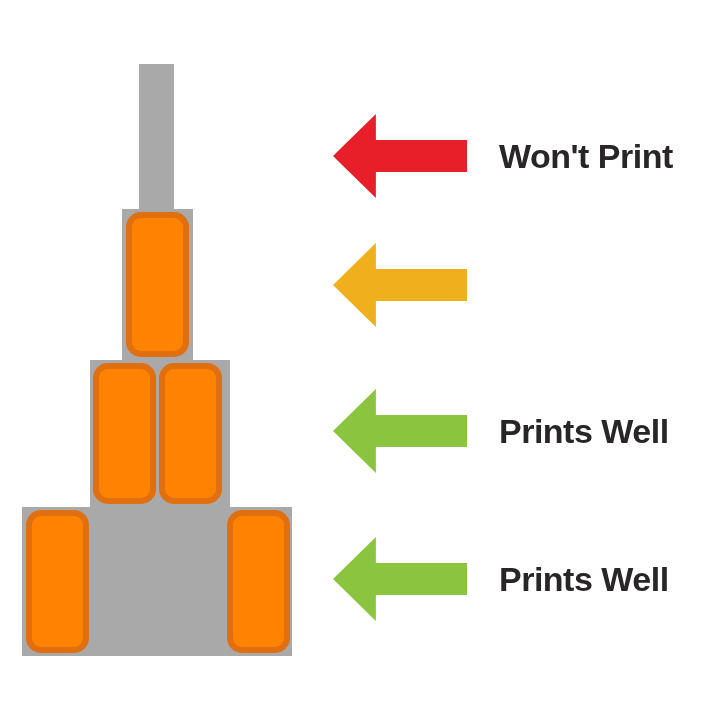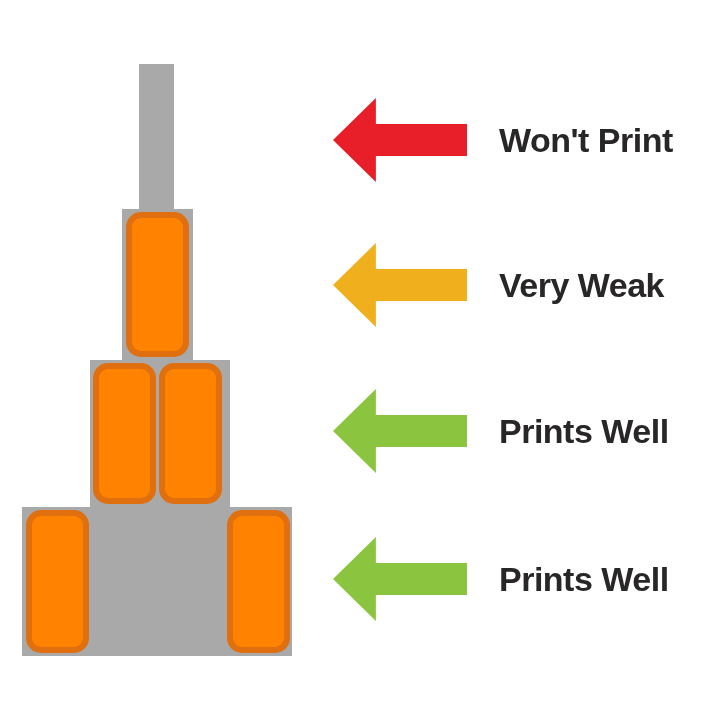--- a/index.html
+++ b/index.html
@@ -40,21 +40,21 @@
   .b-t4b { left: 227px; top: 510px; width: 63px; height: 143px; }
 
   
   .row {
     position: absolute;
     left: 333px;
     height: 84px;
     display: flex;
     align-items: center;
   }
-  .row-1 { top: 98px;  }
+  .row-1 { top: 114px;  }
   .row-2 { top: 243px; }
   .row-3 { top: 389px; }
   .row-4 { top: 537px; }
 
   .arrow-left {
     width: 134px;
     height: 84px;
     flex: 0 0 auto;
     clip-path: polygon(0 50%, 32% 0, 32% 31%, 100% 31%, 100% 69%, 32% 69%, 32% 100%);
   }
@@ -86,21 +86,20 @@
     <div class="block b-t4b"></div>
   </div>
 
   <div class="row row-1">
     <div class="arrow-left" style="background-color: rgb(232, 30, 41);"></div>
     <div class="label">Won't Print</div>
   </div>
 
   <div class="row row-2">
     <div class="arrow-left" style="background-color: rgb(240, 176, 30);"></div>
-    <div class="label">Very Weak</div>
   </div>
 
   <div class="row row-3">
     <div class="arrow-left" style="background-color: rgb(139, 197, 63);"></div>
     <div class="label">Prints Well</div>
   </div>
 
   <div class="row row-4">
     <div class="arrow-left" style="background-color: rgb(139, 197, 63);"></div>
     <div class="label">Prints Well</div>

